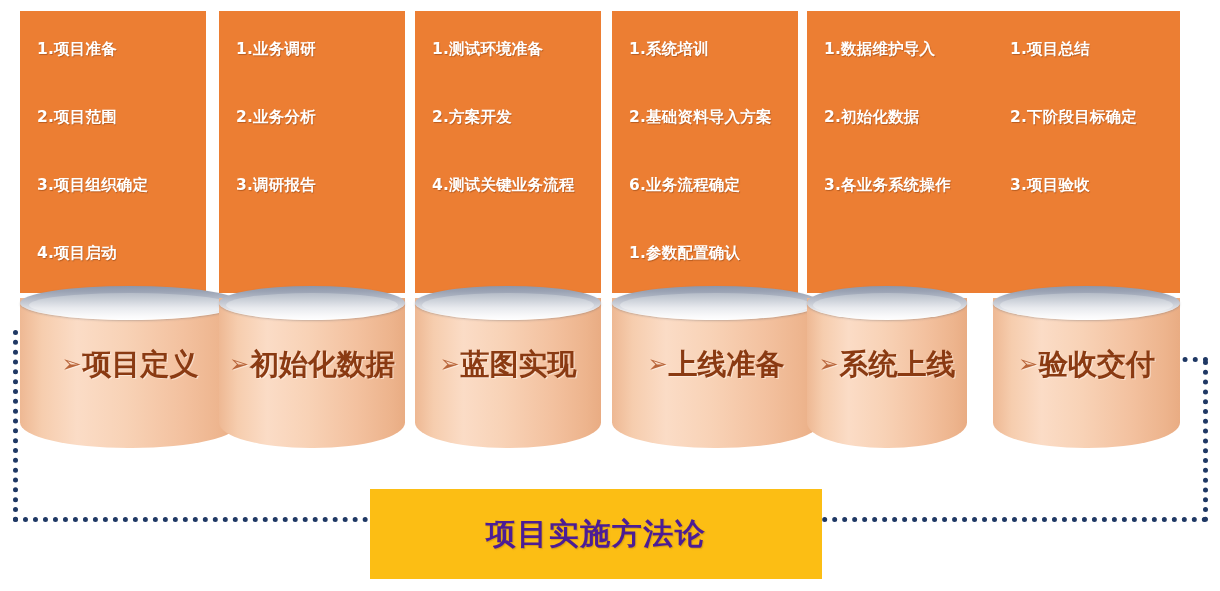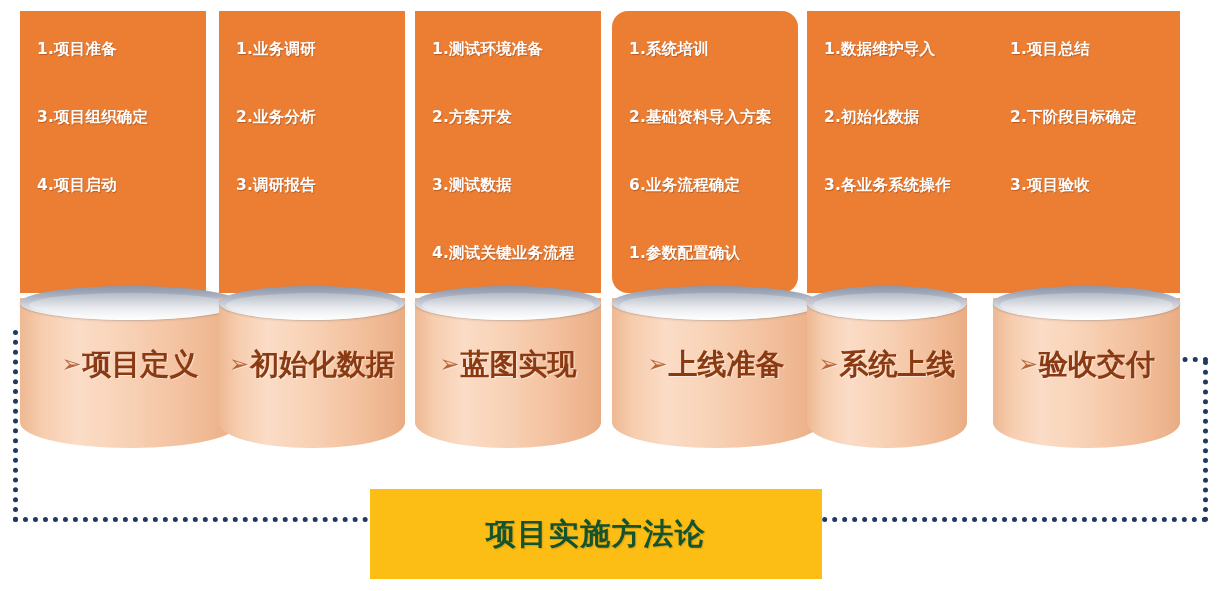--- a/index.html
+++ b/index.html
@@ -168,41 +168,42 @@
     left: 370px;
     top: 489px;
     width: 452px;
     height: 90px;
     background: #FCBE14;
     display: flex;
     align-items: center;
     justify-content: center;
   }
   .banner-text {
-    color: #14532d;
+    color: #4c1d95;
     font-weight: bold;
     font-size: 30px;
     letter-spacing: 1.5px;
     white-space: nowrap;
     text-shadow: 1px 1px 1.2px rgba(150,100,0,0.35);
   }
 </style>
 </head>
 <body>
 
 <div id="stage">
 
   <div class="dotted-frame"></div>
   <div class="dotted-right"></div>
   <div class="dotted-top-right"></div>
 
   <div class="columns" id="columns">
       <div class="column" style="left: 20px; width: 186px;">
         <div class="task-card" style="width: 186px;">
           <div class="task-item">1.项目准备</div>
+          <div class="task-item">2.项目范围</div>
           <div class="task-item">3.项目组织确定</div>
           <div class="task-item">4.项目启动</div>
         </div>
         <div class="cylinder" style="width: 220px;">
           <div class="cyl-body"></div>
           <div class="cyl-top">
             <div class="cyl-top-inner"></div>
           </div>
           <div class="cyl-label"><span class="arrow">➢</span><span>项目定义</span></div>
         </div>
@@ -218,33 +219,32 @@
           <div class="cyl-top">
             <div class="cyl-top-inner"></div>
           </div>
           <div class="cyl-label"><span class="arrow">➢</span><span>初始化数据</span></div>
         </div>
       </div>
       <div class="column" style="left: 415px; width: 186px;">
         <div class="task-card" style="width: 186px;">
           <div class="task-item">1.测试环境准备</div>
           <div class="task-item">2.方案开发</div>
-          <div class="task-item">3.测试数据</div>
           <div class="task-item">4.测试关键业务流程</div>
         </div>
         <div class="cylinder" style="width: 186px;">
           <div class="cyl-body"></div>
           <div class="cyl-top">
             <div class="cyl-top-inner"></div>
           </div>
           <div class="cyl-label"><span class="arrow">➢</span><span>蓝图实现</span></div>
         </div>
       </div>
       <div class="column" style="left: 612px; width: 186px;">
-        <div class="task-card" style="width: 186px; border-radius: 16px;">
+        <div class="task-card" style="width: 186px;">
           <div class="task-item">1.系统培训</div>
           <div class="task-item">2.基础资料导入方案</div>
           <div class="task-item">6.业务流程确定</div>
           <div class="task-item">1.参数配置确认</div>
         </div>
         <div class="cylinder" style="width: 208px;">
           <div class="cyl-body"></div>
           <div class="cyl-top">
             <div class="cyl-top-inner"></div>
           </div>

